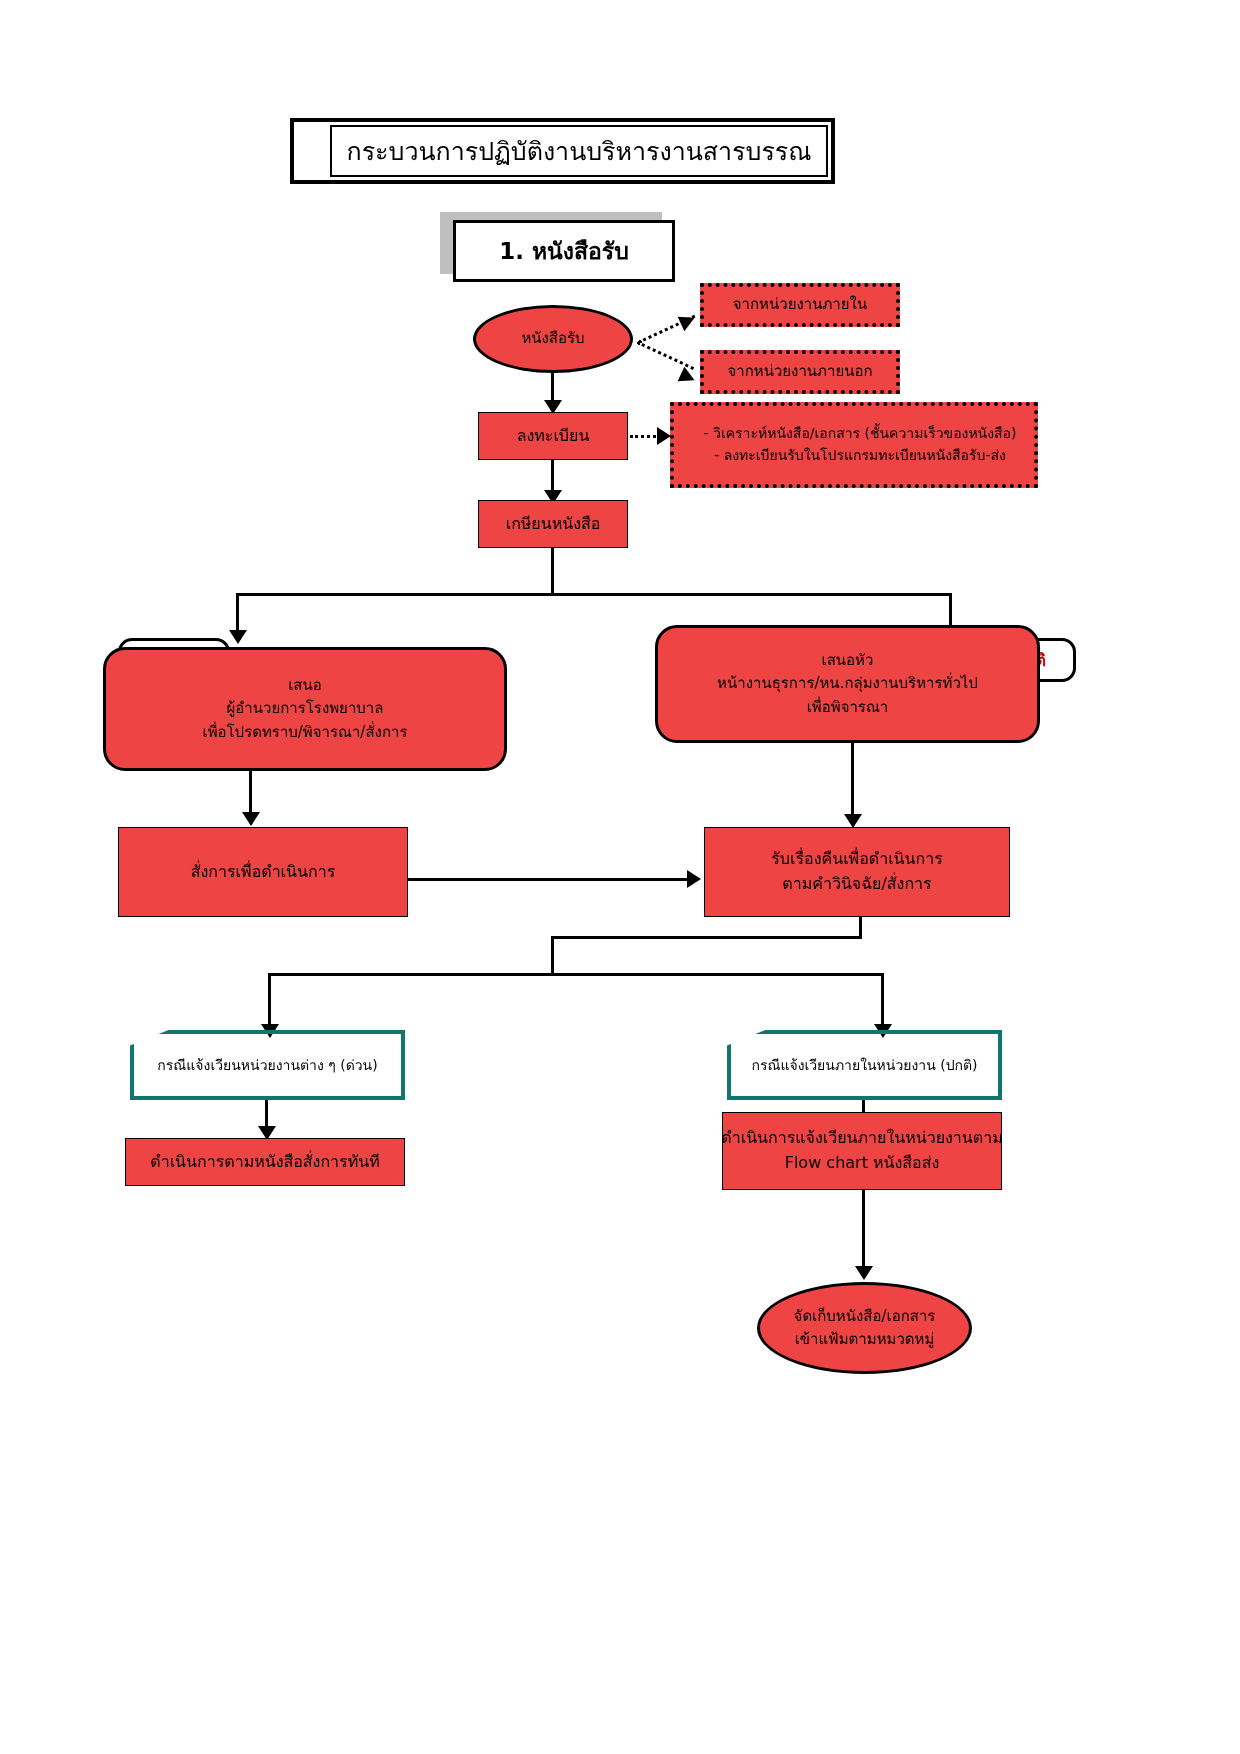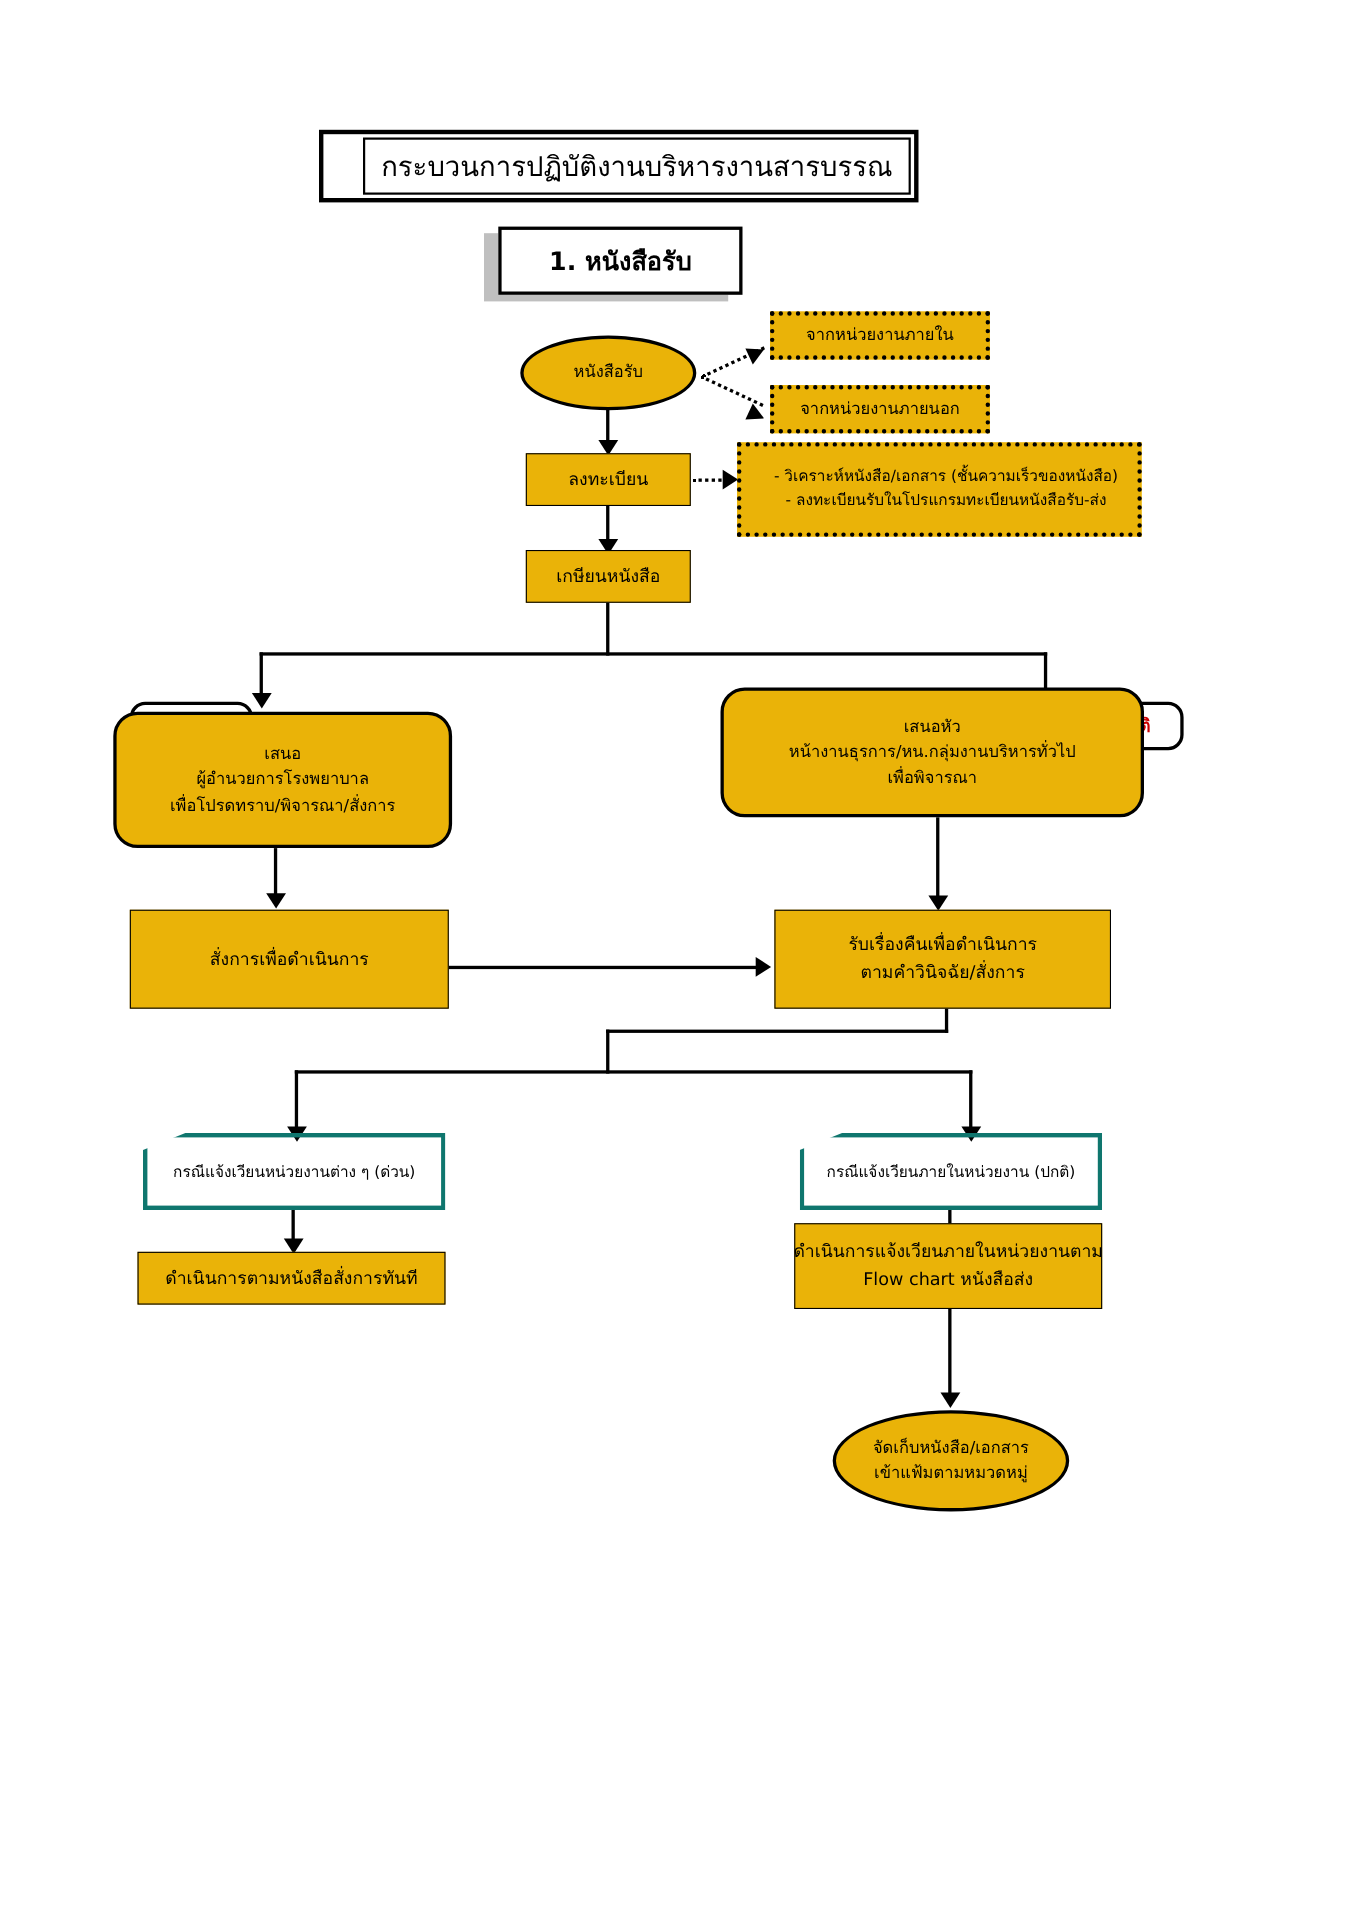--- a/index.html
+++ b/index.html
@@ -17,21 +17,21 @@
   
   .node{
     position:absolute;
     box-sizing:border-box;
     display:flex;
     flex-direction:column;
     align-items:center;
     justify-content:center;
     text-align:center;
     line-height:1.55;
-    background:#eab308;
+    background:#ef4444;
   }
   .node div{white-space:nowrap;}
 
   
   .title-outer{
     position:absolute;
     border:4px solid #000;
     background:#fff;
     box-sizing:border-box;
     padding:3px;
@@ -154,21 +154,21 @@
 </head>
 <body>
 
 <div id="page">
 
   <div class="title-outer" style="left:290px;top:118px;width:545px;height:66px;padding-left:36px;">
     <div class="title-inner">กระบวนการปฏิบัติงานบริหารงานสารบรรณ</div>
   </div>
 
   <div class="shadow-box" style="left:440px;top:212px;width:222px;height:62px;"></div>
-  <div class="header-box" style="left:453px;top:206px;width:222px;height:62px;">1.  หนังสือรับ</div>
+  <div class="header-box" style="left:453px;top:220px;width:222px;height:62px;">1.  หนังสือรับ</div>
 
   <div class="node ellipse" style="left:473px;top:305px;width:160px;height:68px;justify-content:center;">
     <div>หนังสือรับ</div>
   </div>
 
   <div class="dline-diag" style="left:638px;top:341px;width:62px;transform:rotate(-25deg);"></div>
   <div class="arrow-diag" style="left:681px;top:316px;transform:rotate(-25deg);"></div>
 
   <div class="dline-diag" style="left:638px;top:341px;width:62px;transform:rotate(25deg);"></div>
   <div class="arrow-diag" style="left:681px;top:366px;transform:rotate(25deg);"></div>
@@ -211,21 +211,21 @@
   <div class="ln vl" style="left:949px;top:593px;height:42px;"></div>
   <div class="arrow-down" style="left:942px;top:630px;"></div>
 
   <div class="node badge" style="left:118px;top:638px;width:112px;height:44px;">
     <div>ด่วนที่สุด</div>
   </div>
   <div class="node badge" style="left:984px;top:638px;width:92px;height:44px;">
     <div>ปกติ</div>
   </div>
 
-  <div class="node round" style="left:103px;top:647px;width:308px;height:124px;align-items:center;">
+  <div class="node round" style="left:103px;top:647px;width:404px;height:124px;align-items:center;">
     <div>เสนอ</div>
     <div>ผู้อำนวยการโรงพยาบาล</div>
     <div>เพื่อโปรดทราบ/พิจารณา/สั่งการ</div>
   </div>
 
   <div class="node round" style="left:655px;top:625px;width:385px;height:118px;">
     <div>เสนอหัว</div>
     <div>หน้างานธุรการ/หน.กลุ่มงานบริหารทั่วไป</div>
     <div>เพื่อพิจารณา</div>
   </div>

